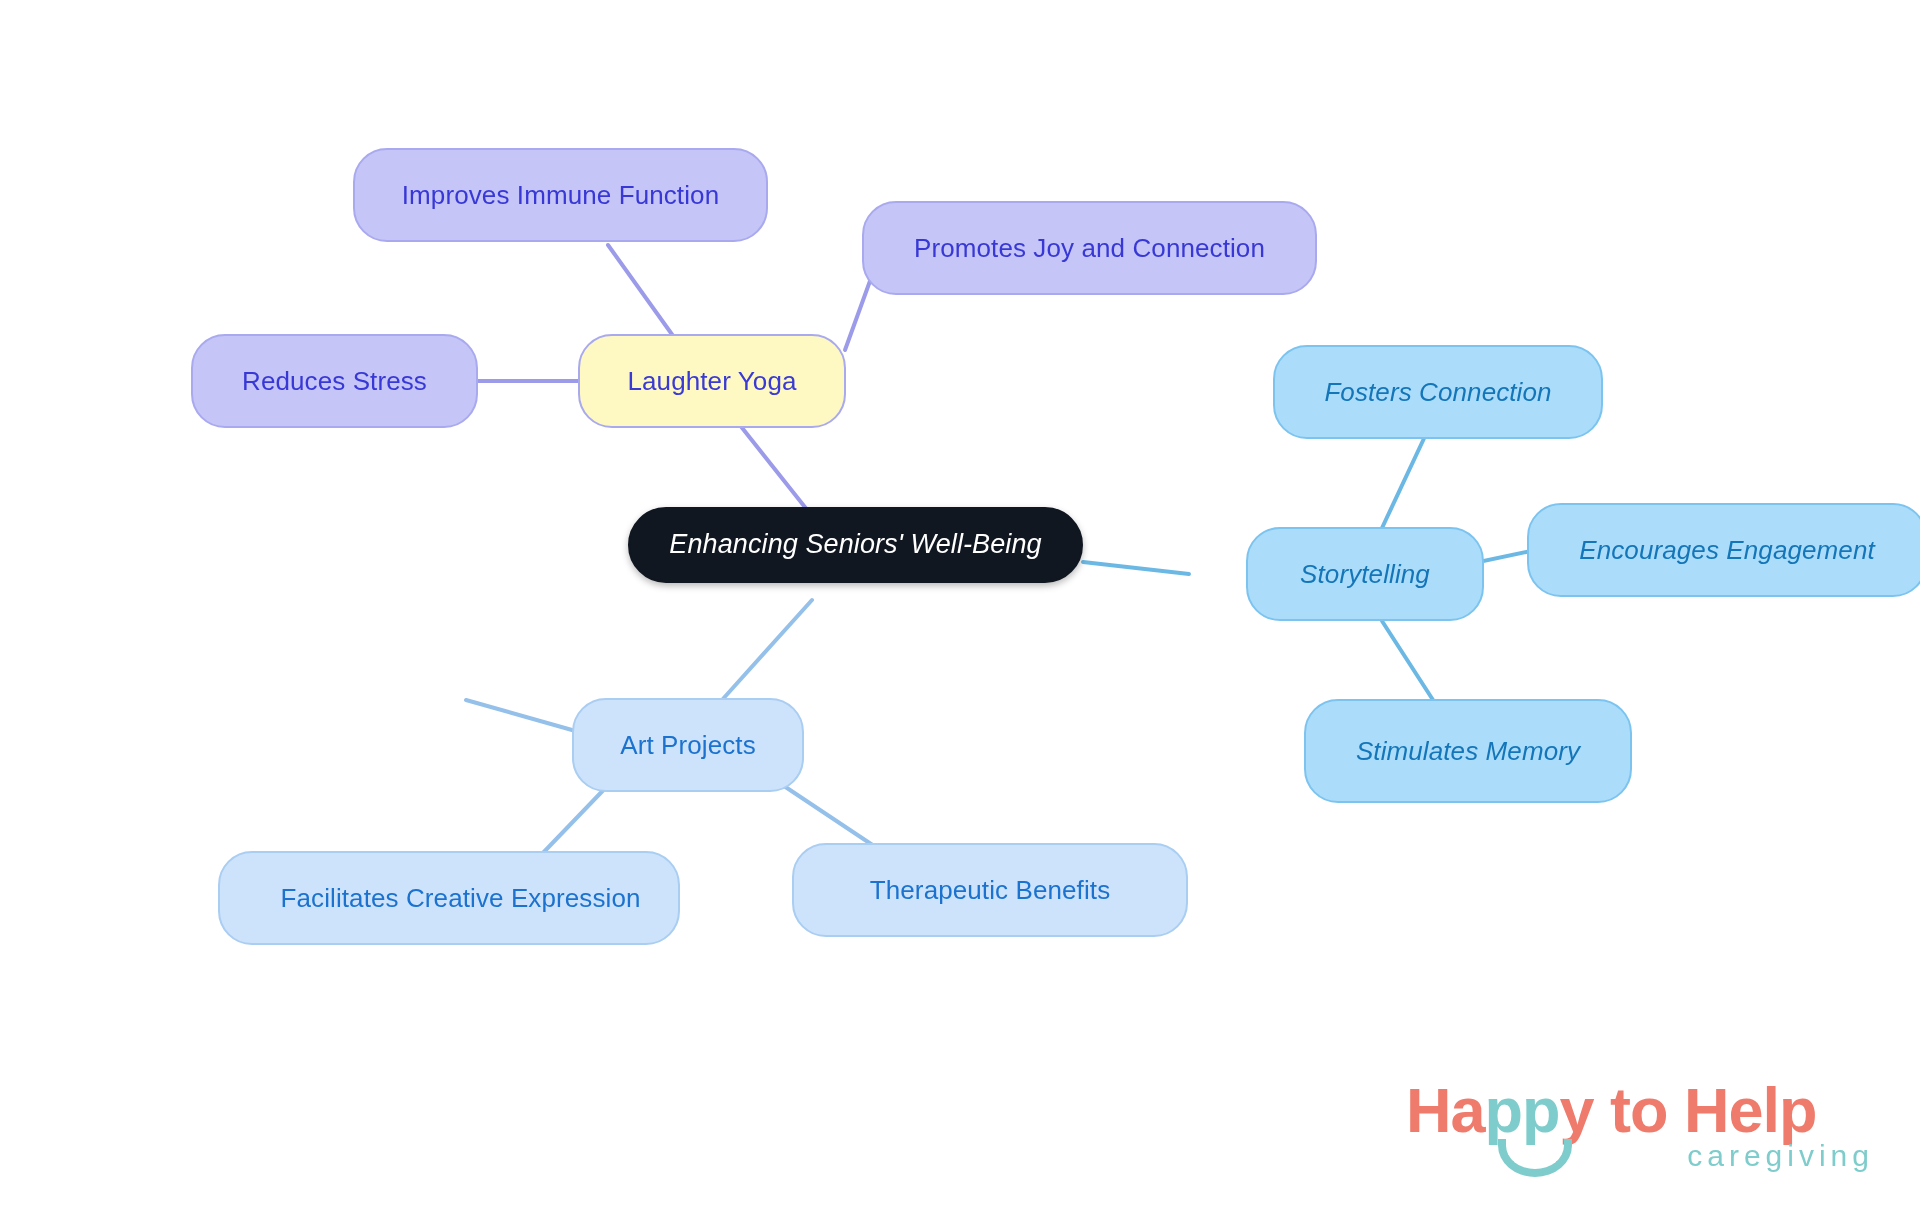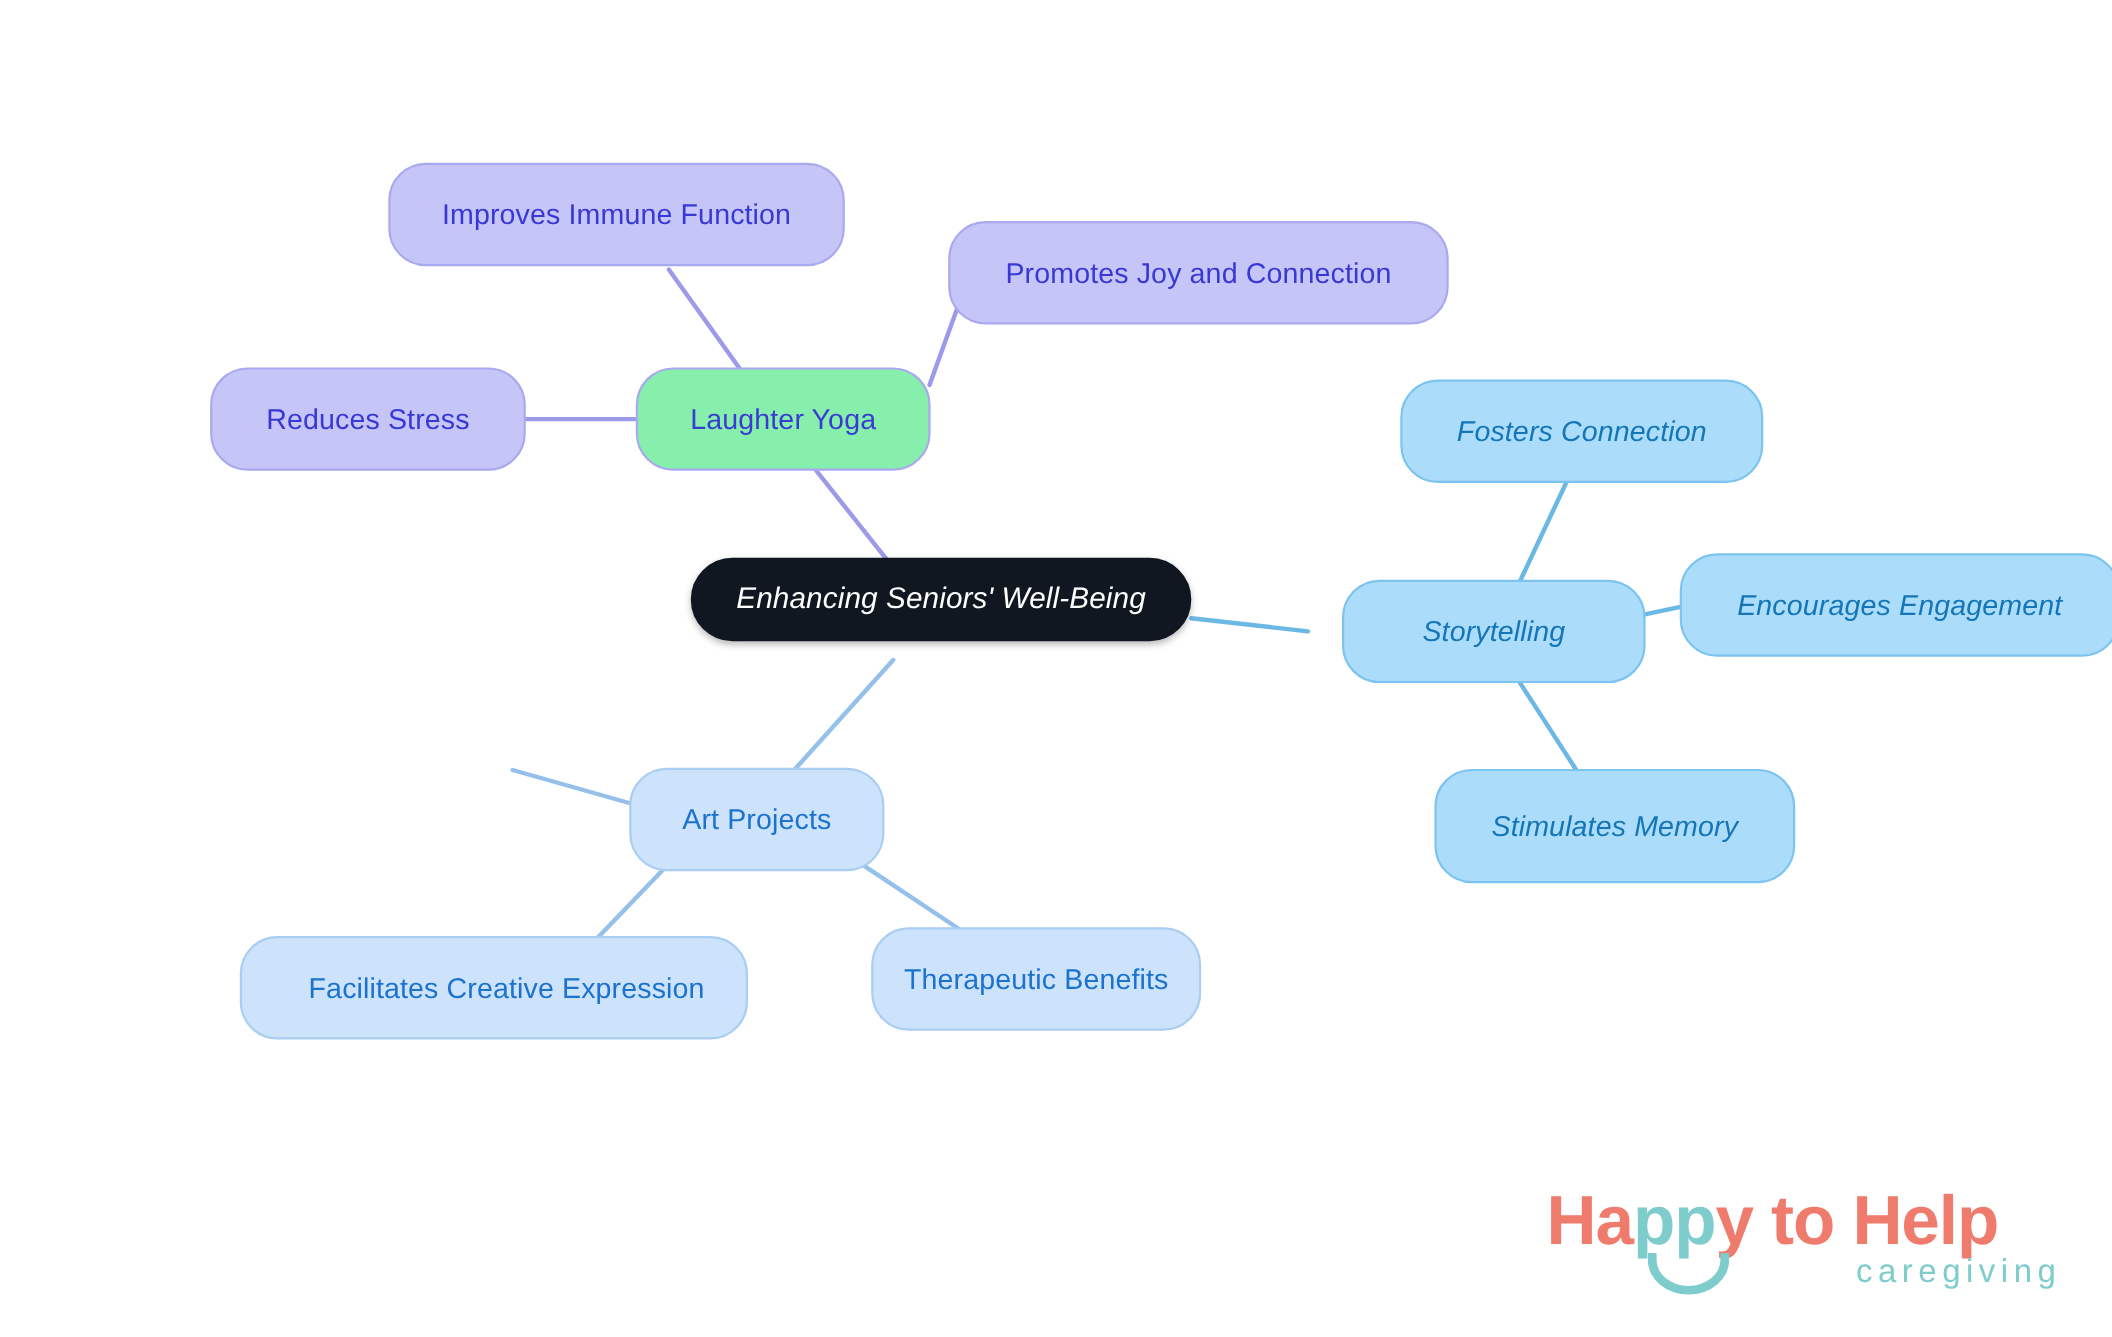--- a/index.html
+++ b/index.html
@@ -54,21 +54,21 @@
   }
 
   
   .node.lav {
     background: #c5c5f7;
     border-color: #a9a9ef;
     color: #3838d6;
     font-size: 26px;
   }
   .node.lav-parent {
-    background: #86efac;
+    background: #fef9c3;
     border-color: #a9a9ef;
     color: #3a3ad4;
   }
 
   
   .node.sky {
     background: #abddfb;
     border-color: #7cc4ef;
     color: #1476b8;
     font-size: 26px;
@@ -170,21 +170,21 @@
   </div>
 
   <div class="node lav" style="left:862px; top:201px; width:455px; height:94px;">
     <span class="node-label">Promotes Joy and Connection</span>
   </div>
 
   <div class="node lav" style="left:191px; top:334px; width:287px; height:94px;">
     <span class="node-label">Reduces Stress</span>
   </div>
 
-  <div class="node sky" style="left:1220px; top:527px; width:276px; height:94px;">
+  <div class="node sky" style="left:1246px; top:527px; width:238px; height:94px;">
     <span class="node-label">Storytelling</span>
   </div>
 
   <div class="node sky" style="left:1273px; top:345px; width:330px; height:94px;">
     <span class="node-label">Fosters Connection</span>
   </div>
 
   <div class="node sky" style="left:1527px; top:503px; width:400px; height:94px;">
     <span class="node-label">Encourages Engagement</span>
   </div>
@@ -195,21 +195,21 @@
 
   <div class="node pale" style="left:572px; top:698px; width:232px; height:94px;">
     <span class="node-label">Art Projects</span>
   </div>
 
 
   <div class="node pale" style="left:218px; top:851px; width:462px; height:94px;padding-left:23px;">
     <span class="node-label">Facilitates Creative Expression</span>
   </div>
 
-  <div class="node pale" style="left:792px; top:843px; width:300px; height:94px;">
+  <div class="node pale" style="left:792px; top:843px; width:396px; height:94px;">
     <span class="node-label">Therapeutic Benefits</span>
   </div>
 
   <div id="logo">
     <div class="logo-main"><span>Ha</span><span class="logo-pp">pp</span><span>y to Help</span></div>
     <div class="logo-smile"></div>
     <div class="logo-sub">caregiving</div>
   </div>
 
 </div>

